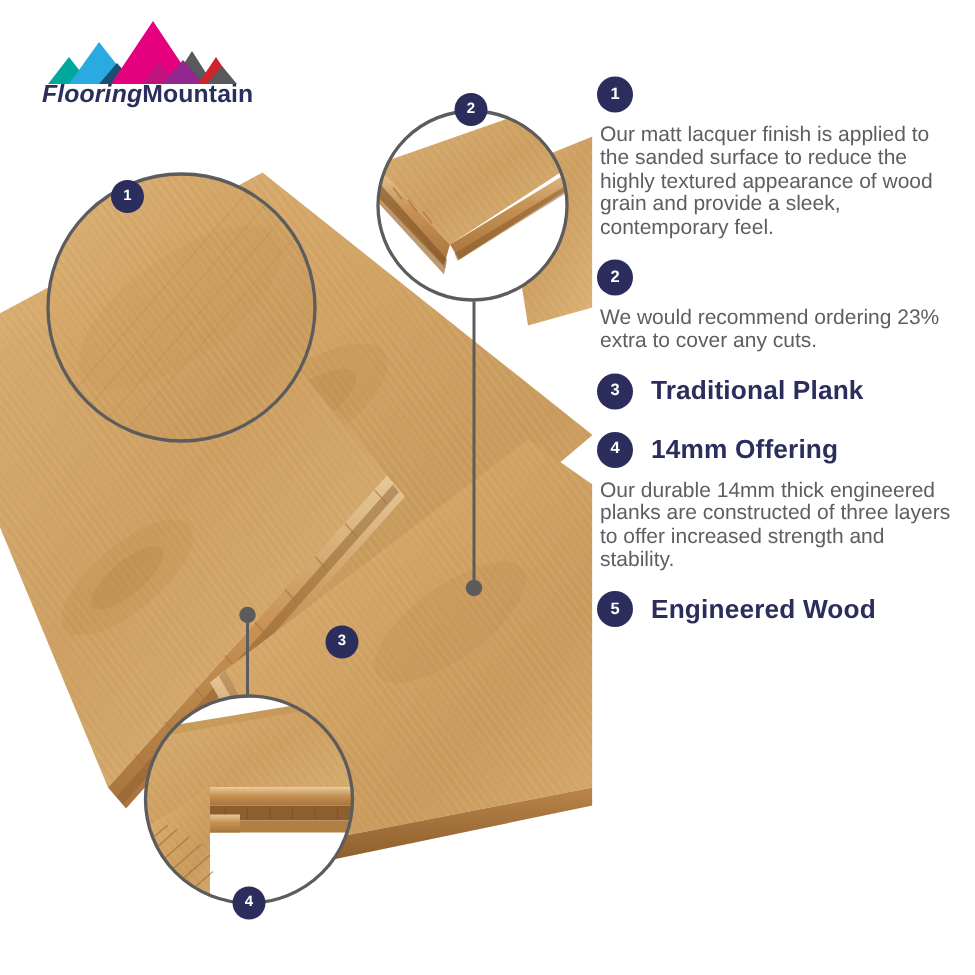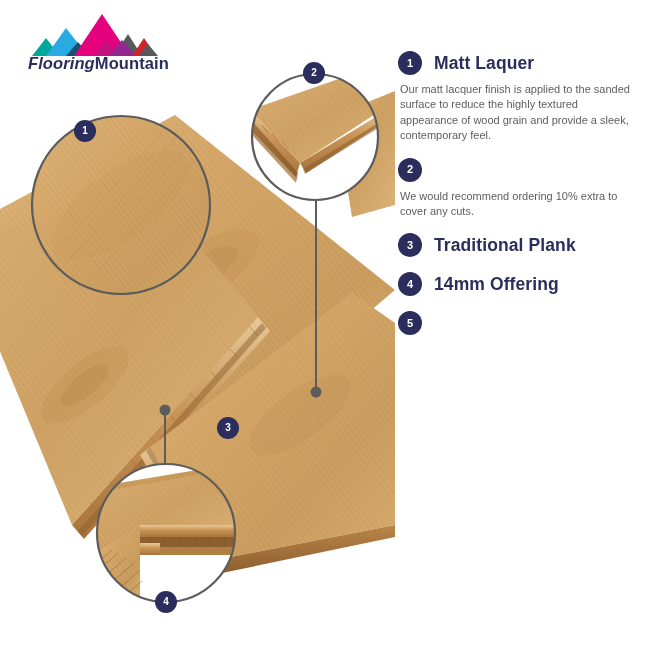--- a/index.html
+++ b/index.html
@@ -42,21 +42,21 @@
     width:24px;height:24px;border-radius:50%;background:#2b2d5c;color:#fff;
     font-size:11px;font-weight:700;display:flex;align-items:center;justify-content:center;
     flex:0 0 24px;line-height:1;
   }
   .f-title{
     margin-left:12px;font-size:17.5px;font-weight:700;color:#2b2d5c;
     letter-spacing:.1px;white-space:nowrap;
   }
   .f-body{
     margin-top:6px;margin-left:2px;
-    font-size:11px;line-height:15.4px;color:#5e5e60;
+    font-size:14px;line-height:15.4px;color:#5e5e60;
     width:234px;
   }
 </style>
 </head>
 <body>
 
 <div id="root">
 
   <div class="logo-block">
     <div class="logo-mark">
@@ -279,46 +279,47 @@
     <div class="badge" style="left:303px;top:7px;">2</div>
     <div class="badge" style="left:217px;top:362px;">3</div>
     <div class="badge" style="left:155px;top:536px;">4</div>
   </div>
 
   <div class="panel">
 
     <div class="feature">
       <div class="f-head">
         <div class="f-badge">1</div>
-        <div class="f-title">Matt Laquer</div>
       </div>
       <div class="f-body">Our matt lacquer finish is applied to the sanded surface to reduce the highly textured appearance of wood grain and provide a sleek, contemporary feel.</div>
     </div>
 
     <div class="feature">
       <div class="f-head">
         <div class="f-badge">2</div>
       </div>
-      <div class="f-body">We would recommend ordering 10% extra to cover any cuts.</div>
+      <div class="f-body">We would recommend ordering 23% extra to cover any cuts.</div>
     </div>
 
     <div class="feature">
       <div class="f-head">
         <div class="f-badge">3</div>
         <div class="f-title">Traditional Plank</div>
       </div>
     </div>
 
     <div class="feature">
       <div class="f-head">
         <div class="f-badge">4</div>
         <div class="f-title">14mm Offering</div>
       </div>
+      <div class="f-body">Our durable 14mm thick engineered planks are constructed of three layers to offer increased strength and stability.</div>
     </div>
 
     <div class="feature">
       <div class="f-head">
         <div class="f-badge">5</div>
+        <div class="f-title">Engineered Wood</div>
       </div>
     </div>
 
   </div>
 </div>
 
 </body></html>

